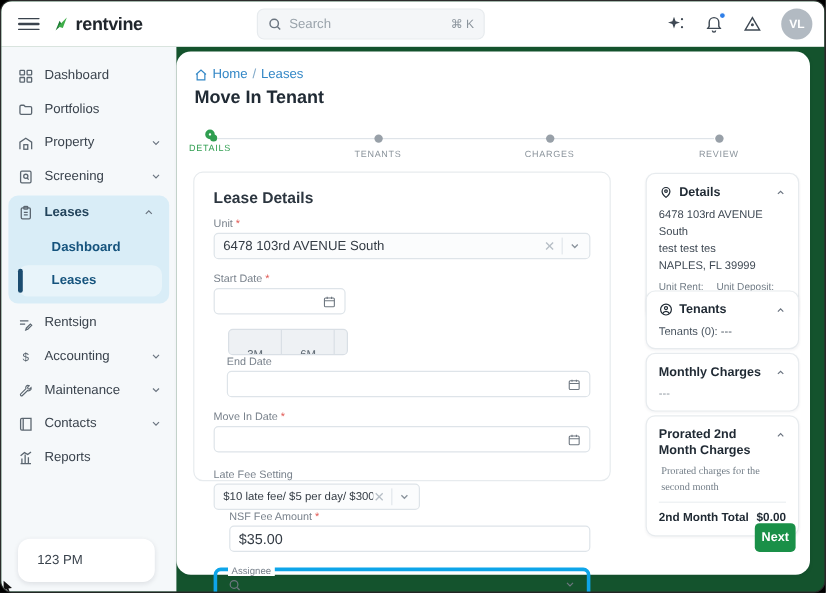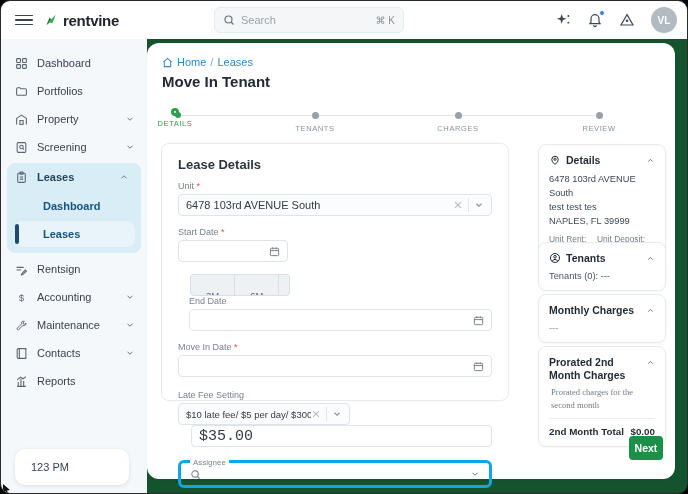--- a/index.html
+++ b/index.html
@@ -50,21 +50,21 @@
   .step.active .dot::after { content:""; position:absolute; left:1px; top:1px; width:6px; height:6px; border-radius:50%; background:#2f9e50; }
   .step .slabel { margin-top:5px; font-size:7.5px; letter-spacing:.6px; color:#8b949c; }
   .step.active .slabel { color:#2f9e50; margin-top:3px; }
 
   
   .form-card { position:absolute; left:14px; top:100px; width:348px; height:258px; background:#fff; border:1px solid #e7ebee; border-radius:8px; padding:13px 16px; }
   .card-title { font-size:13px; font-weight:bold; color:#2c3640; margin-bottom:9px; }
   .f-label { font-size:9px; color:#79828c; margin-bottom:3px; }
   .req { color:#e0524d; }
   .inp { height:22px; border:1px solid #dee4e9; border-radius:4px; background:#fff; display:flex; align-items:center; padding:0 7px; font-size:11px; color:#333b44; }
-  .inp input { border:none; outline:none; width:100%; font-size:15px; color:#333b44; background:transparent; font-family:Liberation Mono, monospace; }
+  .inp input { border:none; outline:none; width:100%; font-size:12px; color:#333b44; background:transparent; font-family:Liberation Sans, sans-serif; }
   .inp .icon-r { margin-left:auto; color:#6e7780; width:11px; height:11px; flex:none; }
   .select-box { background:#fbfcfd; }
   .sel-adorn { margin-left:auto; display:flex; align-items:center; gap:5px; flex:none; }
   .sel-adorn .clear { width:10px; height:10px; color:#b6bec6; }
   .sel-adorn .vdiv { width:1px; height:14px; background:#e2e7eb; }
   .sel-adorn .caret { width:10px; height:10px; color:#8a939c; }
   .frow { display:flex; margin-top:11px;flex-direction:column; }
   .fgroup-mt { margin-top:11px; }
   .seg { display:flex; width:100px; margin-left:12px; margin-top:12px; height:22px; border:1px solid #d9dfe5; border-radius:4px; background:#eef1f4; overflow:hidden; }
   .seg button { flex:1; border:none; background:transparent; border-right:1px solid #d9dfe5; font-size:9.5px; color:#5b6670; cursor:pointer; font-family:"Liberation Sans", sans-serif; padding:15px; }
@@ -420,20 +420,21 @@
               <span class="vdiv"></span>
               <span class="caret">
                   <svg viewBox="0 0 24 24" fill="none" stroke="currentColor" stroke-width="2.6">
                     <polyline points="6 9 12 15 18 9"></polyline>
                   </svg>
                 </span>
             </span>
           </div>
         </div>
         <div style="flex:1;margin-left:13px;">
+          <div class="f-label"><span>NSF Fee Amount</span> <span class="req">*</span></div>
           <div class="inp">
             <input type="text" value="$35.00" style="">
           </div>
         </div>
       </div>
 
       <div class="outlined">
         <span class="flabel">Assignee</span>
         <span class="icon-l">
             <svg viewBox="0 0 24 24" fill="none" stroke="currentColor" stroke-width="2.2">

